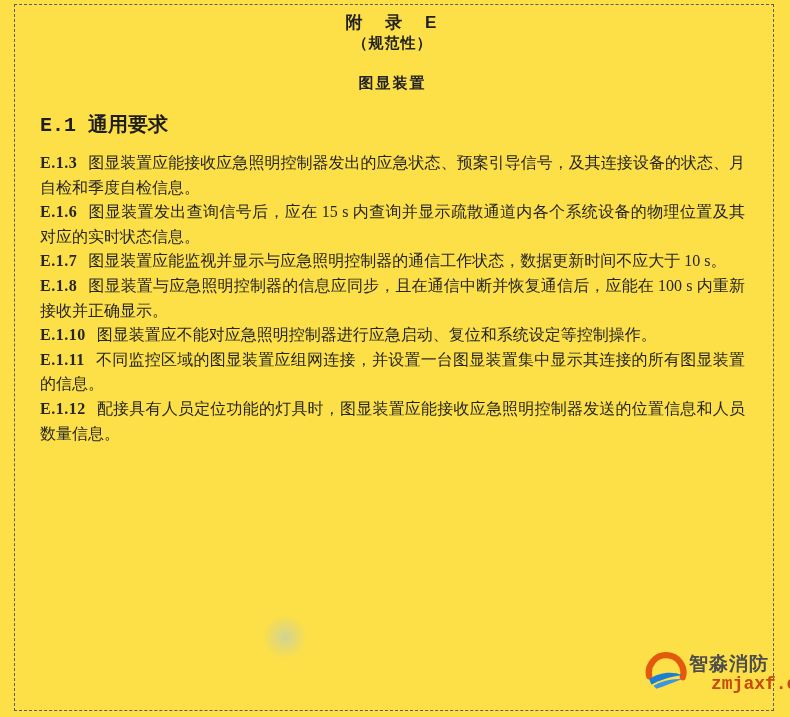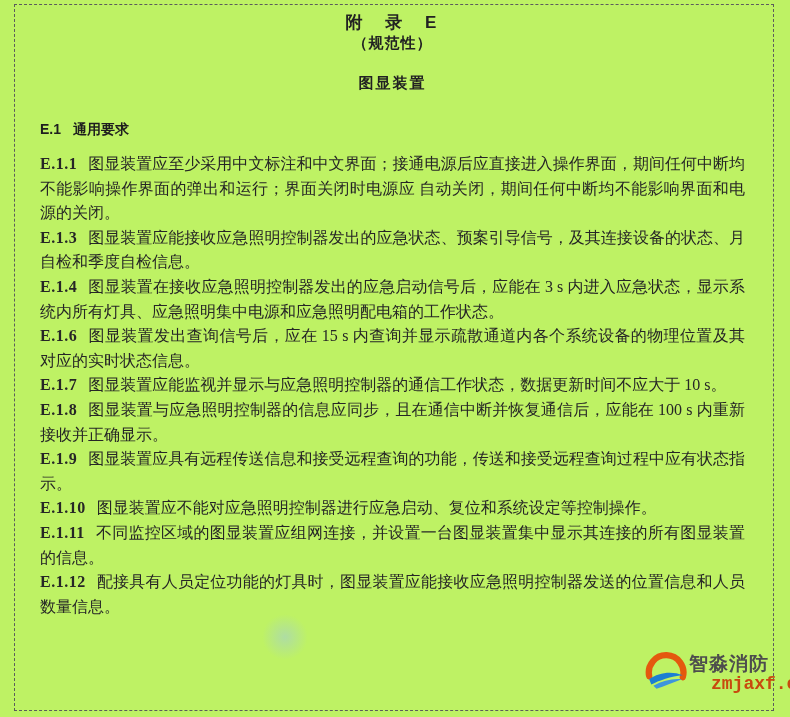--- a/index.html
+++ b/index.html
@@ -1,20 +1,20 @@
 <!DOCTYPE html>
 <html><head>
 <meta charset="utf-8">
 <style>
   html, body { margin: 0; padding: 0; background: #ffffff; }
   .canvas {
     position: relative;
     width: 790px;
     height: 717px;
-    background: #bef264;
+    background: #fde047;
     overflow: hidden;
     font-family: "Liberation Serif", "DejaVu Serif", serif;
     color: #2b2b2b;
   }
   .frame {
     position: absolute;
     top: 4px; left: 14px; right: 16px; bottom: 6px;
     border: 1.5px dashed #5c5c5c;
     pointer-events: none;
   }
@@ -40,24 +40,24 @@
     margin-top: 0;
     font-size: 15px;
     letter-spacing: 1px;
   }
   .subject {
     margin-top: 21px;
     font-size: 15px;
     letter-spacing: 2px;
   }
   .section-heading {
-    margin-top: 28px;
-    font-family: Liberation Sans, sans-serif;
+    margin-top: 18px;
+    font-family: Liberation Mono, monospace;
     font-weight: bold;
-    font-size: 14px;
+    font-size: 20px;
     color: #1e1e1e;
   }
   .section-heading .sec-num { margin-right: 12px; }
   .clause-list { margin-top: 13px; }
   .clause {
     margin: 0;
     font-size: 16px;
     line-height: 24.6px;
     text-align: justify;
     color: #262626;
@@ -111,35 +111,32 @@
       <div class="appendix-title">附 录 E</div>
       <div class="normative">（规范性）</div>
       <div class="subject">图显装置</div>
     </div>
 
     <div class="section-heading">
       <span class="sec-num">E.1</span><span>通用要求</span>
     </div>
 
     <div class="clause-list">
-  <p class="clause"><span class="cnum">E.1.1</span><span>图显装置应至少采用中文标注和中文界面；接通电源后应直接进入操作界面，期间任何中断均不能影响操作界面的弹出和运行；界面关闭时电源应 自动关闭，期间任何中断均不能影响界面和电源的关闭。</span></p>
 
 
   <p class="clause"><span class="cnum">E.1.3</span><span>图显装置应能接收应急照明控制器发出的应急状态、预案引导信号，及其连接设备的状态、月自检和季度自检信息。</span></p>
 
-  <p class="clause"><span class="cnum">E.1.4</span><span>图显装置在接收应急照明控制器发出的应急启动信号后，应能在 3 s 内进入应急状态，显示系统内所有灯具、应急照明集中电源和应急照明配电箱的工作状态。</span></p>
 
 
   <p class="clause"><span class="cnum">E.1.6</span><span>图显装置发出查询信号后，应在 15 s 内查询并显示疏散通道内各个系统设备的物理位置及其对应的实时状态信息。</span></p>
 
   <p class="clause"><span class="cnum">E.1.7</span><span>图显装置应能监视并显示与应急照明控制器的通信工作状态，数据更新时间不应大于 10 s。</span></p>
 
   <p class="clause"><span class="cnum">E.1.8</span><span>图显装置与应急照明控制器的信息应同步，且在通信中断并恢复通信后，应能在 100 s 内重新接收并正确显示。</span></p>
 
-  <p class="clause"><span class="cnum">E.1.9</span><span>图显装置应具有远程传送信息和接受远程查询的功能，传送和接受远程查询过程中应有状态指示。</span></p>
 
   <p class="clause"><span class="cnum">E.1.10</span><span>图显装置应不能对应急照明控制器进行应急启动、复位和系统设定等控制操作。</span></p>
 
   <p class="clause"><span class="cnum">E.1.11</span><span>不同监控区域的图显装置应组网连接，并设置一台图显装置集中显示其连接的所有图显装置的信息。</span></p>
 
   <p class="clause"><span class="cnum">E.1.12</span><span>配接具有人员定位功能的灯具时，图显装置应能接收应急照明控制器发送的位置信息和人员数量信息。</span></p>
 </div>
   </div>
 
   <div class="artifact"></div>

